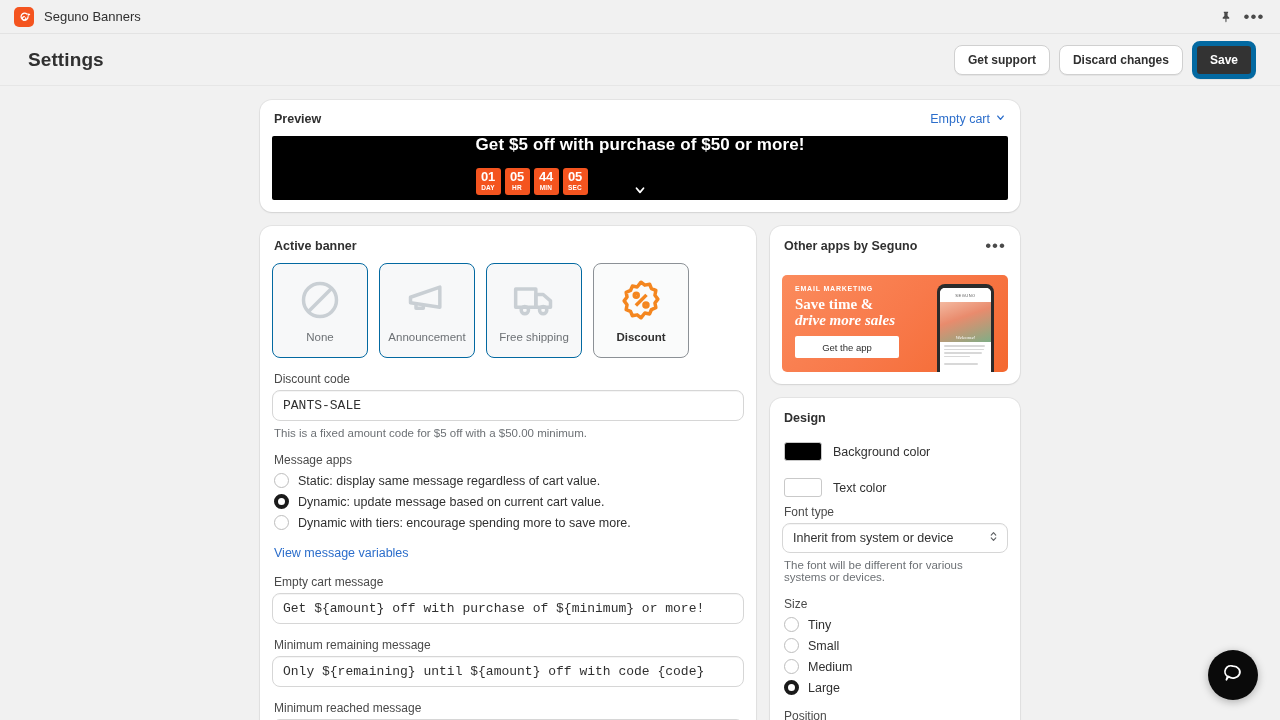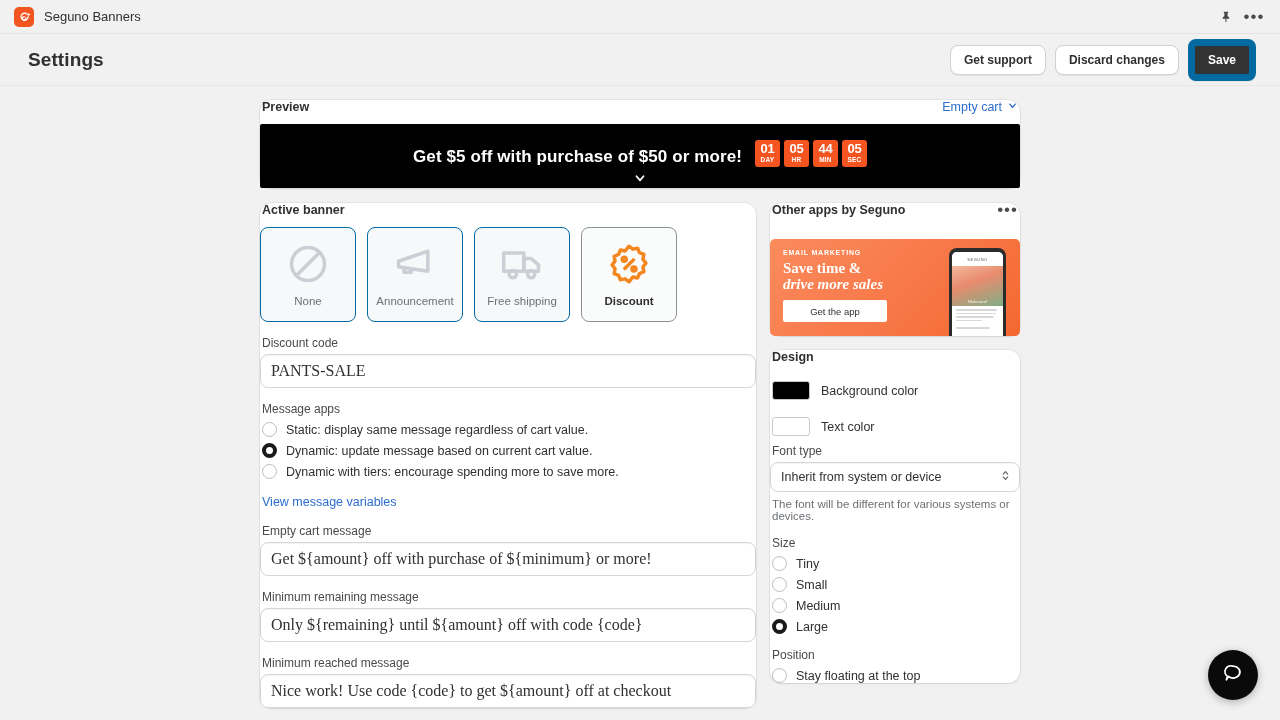--- a/index.html
+++ b/index.html
@@ -54,21 +54,21 @@
     padding: 7px 13px;
     background: #fff;
     color: #303030;
     border: 1px solid #d0d0d0;
     box-shadow: 0 1px 0 rgba(0,0,0,.05);
     margin-left: 9px;
     cursor: pointer;
     white-space: nowrap;
   }
   .btn-primary {
-    background: #333333; color: #fff; border: 7px solid #0369a1;
+    background: #333333; color: #fff; border: 5px solid #0369a1;
   }
 
   
   .canvas {
     position: relative;
     height: 634px;
     overflow: hidden;
   }
   .content {
     width: 760px;
@@ -77,40 +77,41 @@
     position: relative;
   }
   .columns { display: flex; gap: 14px; align-items: flex-start; }
   .col-main { width: 496px; flex: 0 0 496px; }
   .col-side { width: 250px; flex: 0 0 250px; }
 
   .card {
     background: #fff;
     border-radius: 12px;
     box-shadow: 0 0 0 1px rgba(0,0,0,.05), 0 1px 2px rgba(0,0,0,.08);
+    padding: 12px;
     margin-bottom: 14px;
   }
 
   
   .preview-head {
     display: flex; align-items: center; padding: 0 2px 10px 2px;
   }
   .preview-title { font-size: 12.5px; font-weight: 600; }
   .preview-head-spacer { flex: 1; }
   .link-blue {
     color: #2c6ecb; font-size: 12.5px; text-decoration: none;
     display: inline-flex; align-items: center; gap: 5px; cursor: pointer;
   }
   .banner-preview {
     background: #000; border-radius: 2px;
     height: 64px;
     position: relative;
     display: flex; align-items: center; justify-content: center;
   }
-  .banner-inner { display: flex; align-items: flex-end; gap: 13px; margin-top: -6px;}
+  .banner-inner { display: flex; align-items: flex-start; gap: 13px; margin-top: -6px; flex-direction: column;}
   .banner-msg { color: #fff; font-size: 17px; font-weight: 600; letter-spacing: .1px;}
   .timer { display: flex; gap: 4px; }
   .timer-block {
     background: #f4541f; border-radius: 3px;
     width: 25px; padding: 2px 0 3px 0;
     text-align: center; color: #fff;
   }
   .timer-num { font-size: 13px; font-weight: 700; line-height: 14px; letter-spacing: -.3px;}
   .timer-lbl { font-size: 6.5px; font-weight: 700; line-height: 8px; letter-spacing: .2px;}
   .banner-chevron {
@@ -140,22 +141,22 @@
   .type-icon { color: #c9cfd4; display: flex; }
   .type-card.selected .type-icon { color: #f4861f; }
 
   .field-label { font-size: 12px; color: #4a4a4a; margin: 14px 2px 4px 2px; }
   .input {
     width: 100%;
     border: 1px solid #d6d6d6;
     border-radius: 8px;
     background: #fff;
     padding: 7px 10px;
-    font-size: 16px;
-    font-family: Liberation Serif, serif;
+    font-size: 13px;
+    font-family: Liberation Mono, monospace;
     color: #303030;
     box-shadow: inset 0 1px 0 rgba(0,0,0,.04);
   }
   .helptext { font-size: 11.5px; color: #6d7175; margin: 6px 2px 0 2px; }
 
   .radio-row {
     display: flex; align-items: center; gap: 9px; margin: 6px 2px;
     cursor: pointer;
   }
   .radio {
@@ -376,20 +377,21 @@
                   <circle cx="9.4" cy="9.4" r="1.1"></circle>
                     <circle cx="14.7" cy="14.7" r="1.1"></circle>
                 </svg>
               </span>
               <span class="type-label">Discount</span>
             </div>
           </div>
 
           <div class="field-label">Discount code</div>
           <input class="input" value="PANTS-SALE" style="">
+          <div class="helptext">This is a fixed amount code for $5 off with a $50.00 minimum.</div>
 
           <div class="field-label">Message apps</div>
           <div class="radio-row">
             <span class="radio"></span>
             <span class="radio-label">Static: display same message regardless of cart value.</span>
           </div>
           <div class="radio-row">
             <span class="radio checked"></span>
             <span class="radio-label">Dynamic: update message based on current cart value.</span>
           </div>

